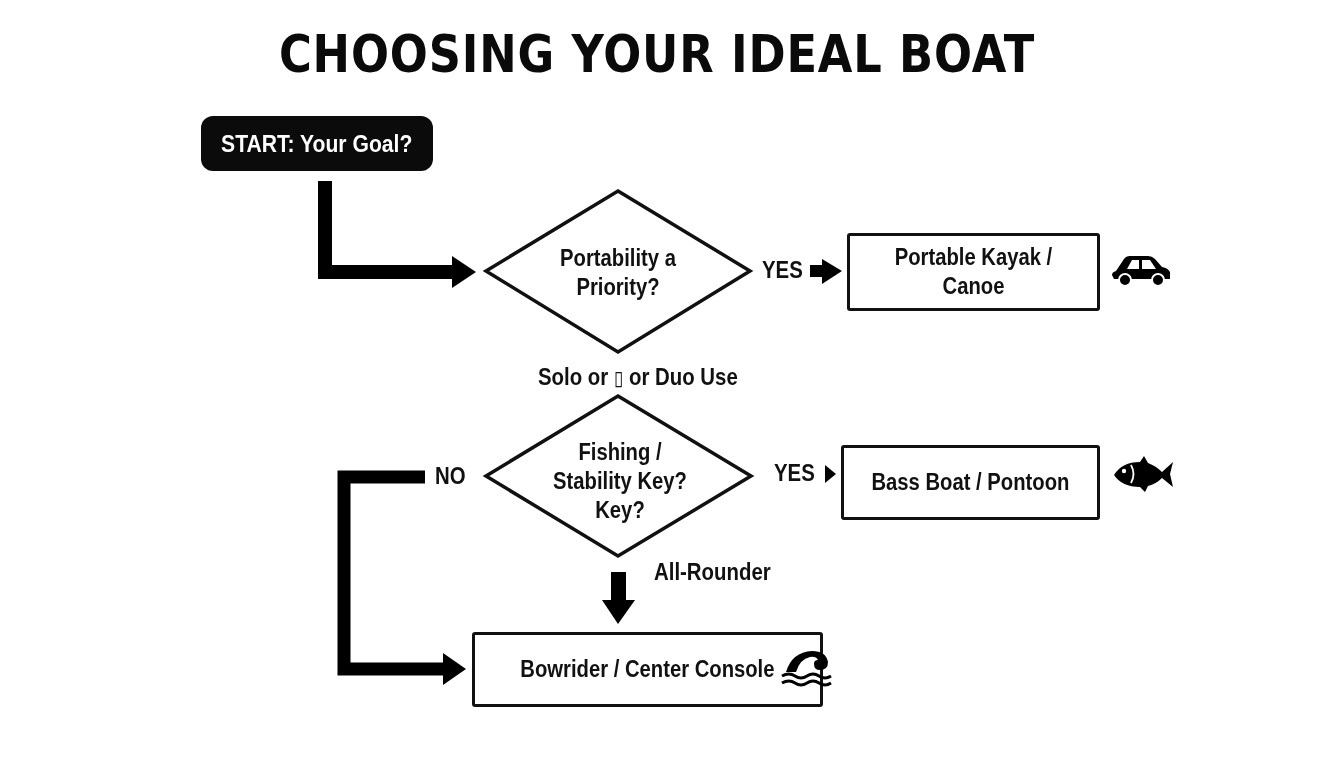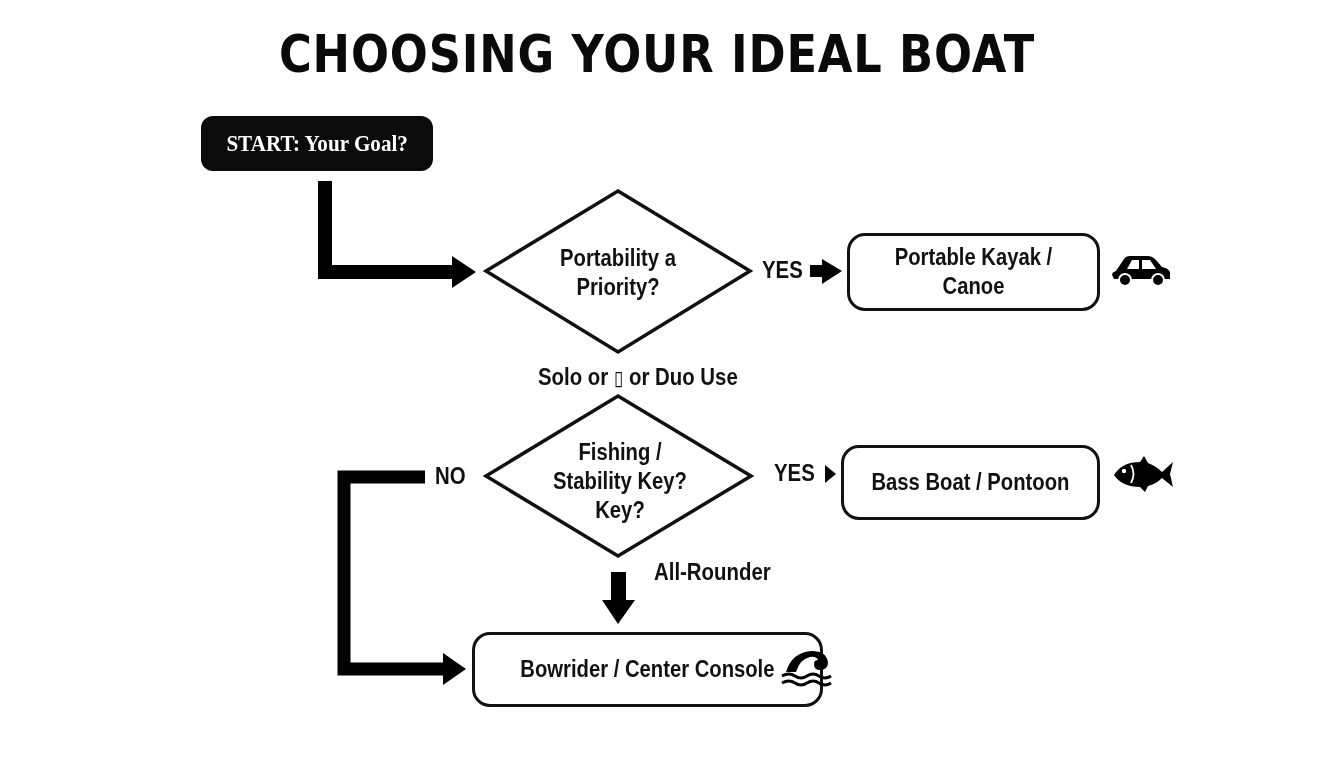--- a/index.html
+++ b/index.html
@@ -8,23 +8,23 @@
   .title { position: absolute; left: 0; top: 20px; width: 1314px; text-align: center;
            font-family: "DejaVu Sans", sans-serif; font-weight: bold; font-size: 52px;
            letter-spacing: 1px; transform: scaleX(0.86); transform-origin: 657px 0;
            color: #0a0a0a; line-height: 68px; }
   svg.layer { position: absolute; left: 0; top: 0; width: 1344px; height: 768px; }
   .t { position: absolute; font-family: "Liberation Sans", sans-serif; font-weight: bold;
        color: #111; text-align: center; line-height: 29px; font-size: 23px;
        transform: scaleX(0.88); }
   .start-box { position: absolute; left: 201px; top: 116px; width: 232px; height: 55px;
                background: #0b0b0b; border-radius: 12px; color: #fff;
-               display: flex; align-items: center; justify-content: center; font-family: Liberation Serif, serif; }
+               display: flex; align-items: center; justify-content: center; }
   .start-box span { font-weight: bold; font-size: 24px; transform: scaleX(0.88); display: inline-block; }
-  .result-box { position: absolute; border: 3px solid #111; border-radius: 18px; background: #fff;
+  .result-box { position: absolute; border: 3px solid #111; border-radius: 3px; background: #fff;
                 box-sizing: border-box; display: flex; align-items: center; justify-content: center;
                 text-align: center; }
   .result-box span { font-weight: bold; font-size: 23px; line-height: 29px; display: inline-block;
                      transform: scaleX(0.88); }
   .lbl { position: absolute; font-weight: bold; font-size: 24px; transform: scaleX(0.85);
          transform-origin: left center; white-space: nowrap; }
   .icon { position: absolute; }
 </style>
 </head>
 <body>

